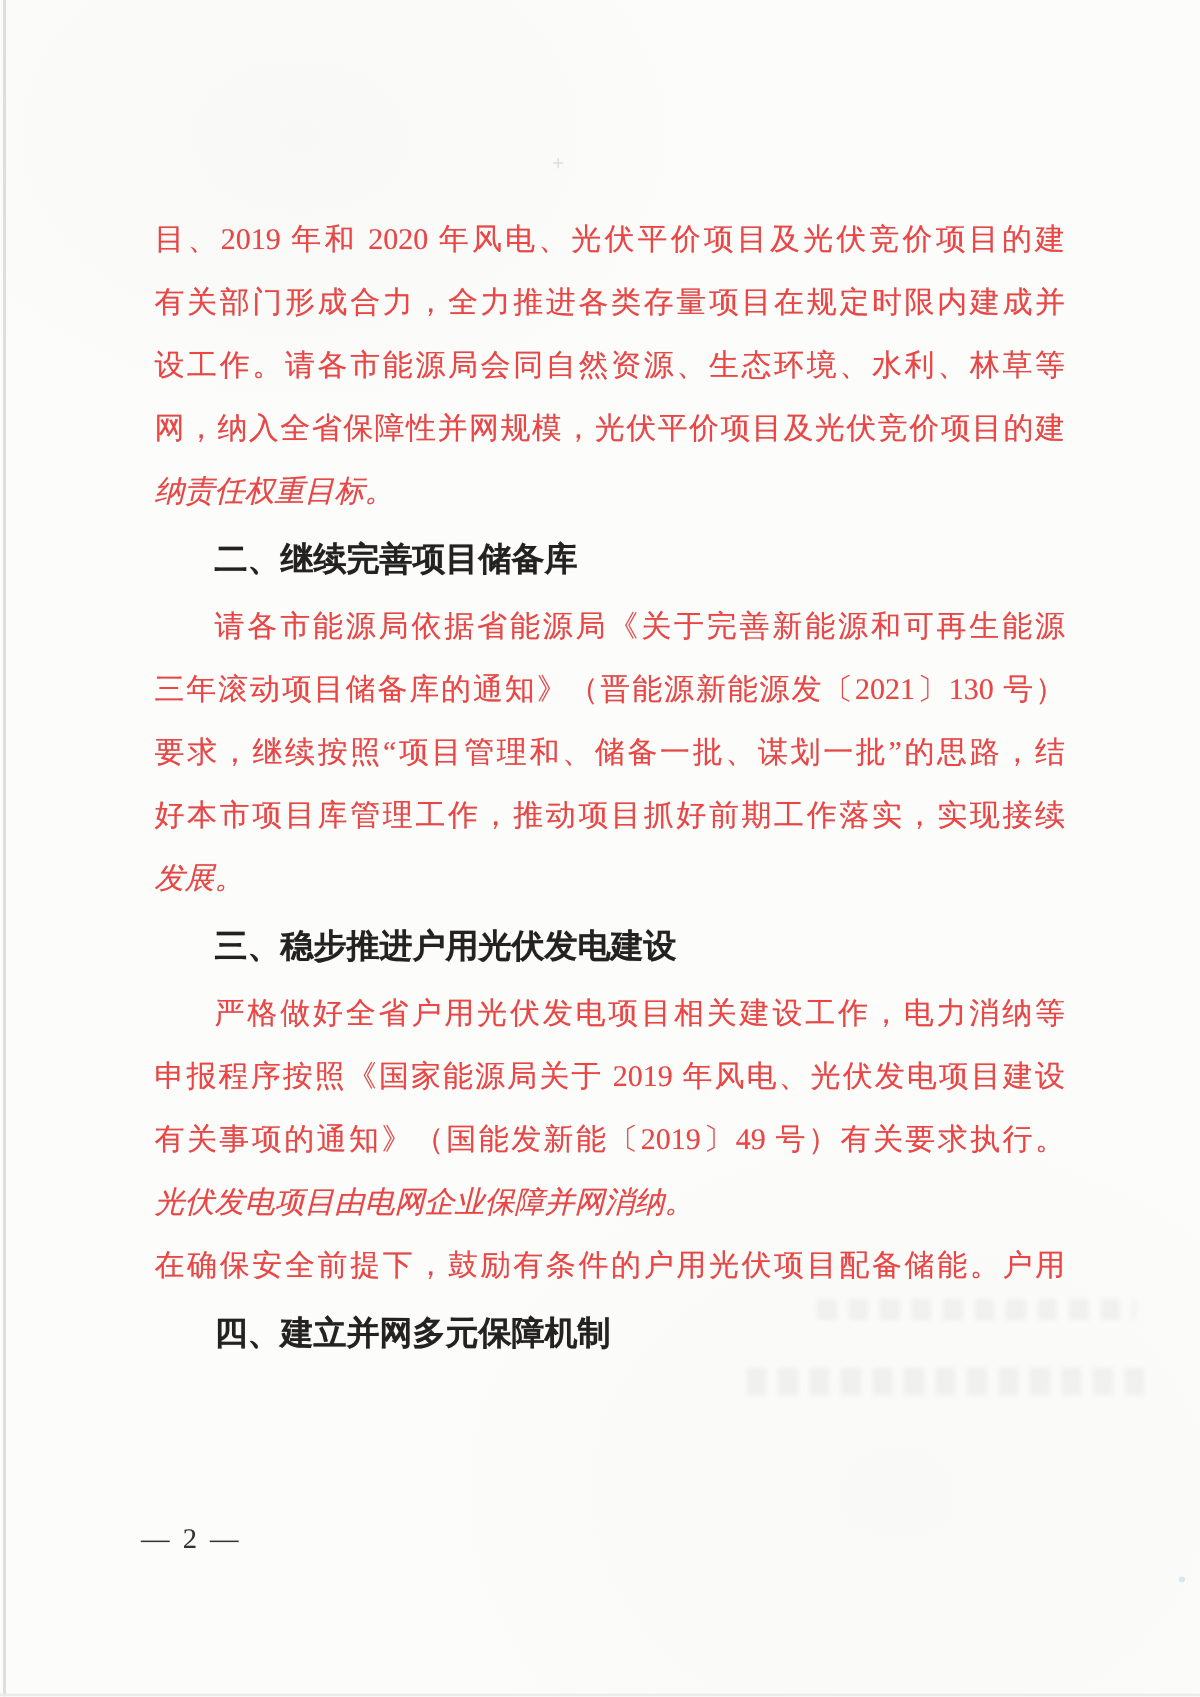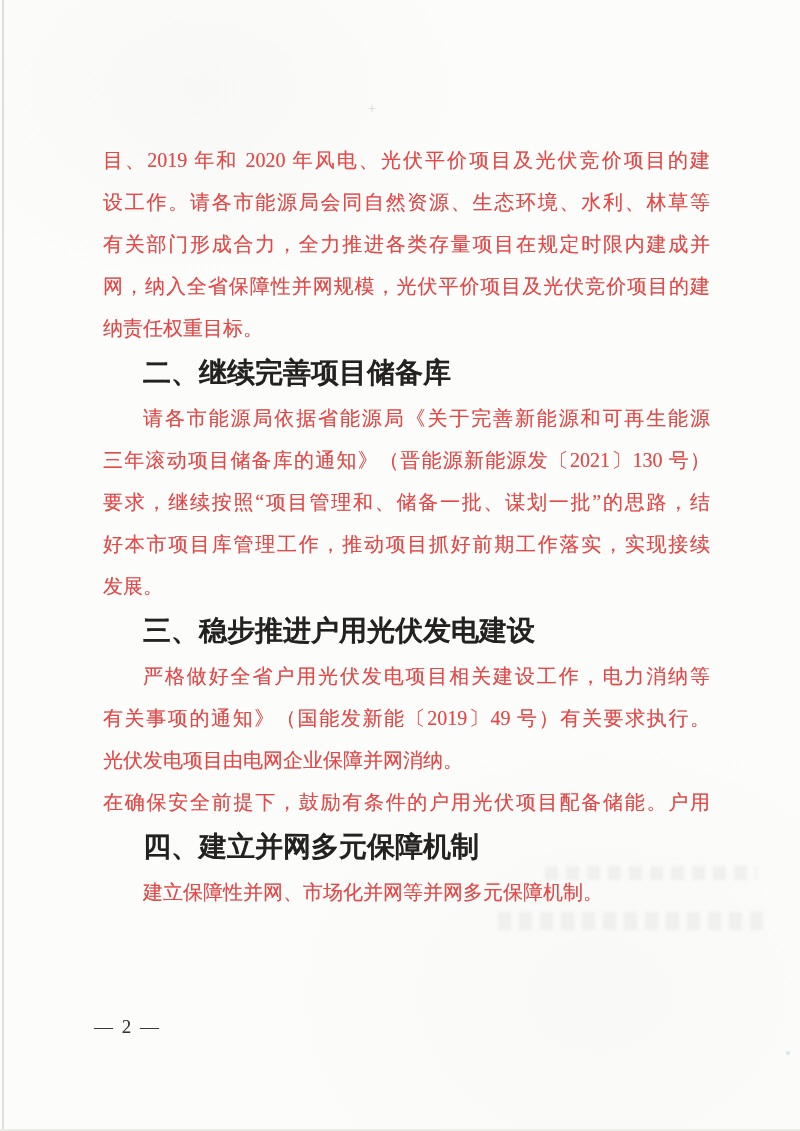--- a/index.html
+++ b/index.html
@@ -45,26 +45,26 @@
     position: absolute; left: 103px; top: 139px; width: 607px; z-index: 1;
   }
   .line {
     font-size: 20px; line-height: 42px; height: 42px;
     color: #ef4444;
     text-align: justify;
     text-align-last: justify;
     text-shadow: 0 0 .5px rgba(60,58,54,.35);
     white-space: normal;
   }
-  .line.endline { text-align-last: left; }
+  .line.endline { text-align-last: left; font-style: italic; }
   .line.indent { text-indent: 40px; }
   .heading {
     font-family: "Liberation Sans", "DejaVu Sans", sans-serif;
     font-weight: 700;
-    font-size: 28px; line-height: 42px; height: 42px;
+    font-size: 22px; line-height: 42px; height: 42px;
     color: #232220;
     padding-left: 40px;
     margin: 3px 0;
     text-shadow: 0 0 .5px rgba(40,38,34,.4);
   }
   .page-footer {
     position: absolute; left: 94px; top: 1014px; z-index: 1;
     font-size: 19px; line-height: 26px;
     letter-spacing: 2px;
     color: #35332f;
@@ -78,46 +78,44 @@
 <div class="scan-edge-bottom"></div>
 <div class="reg-mark">+</div>
 <div class="speck"></div>
 <div class="ghost ghost-a"></div>
 <div class="ghost ghost-b"></div>
 
 <div class="content">
 
   <div>
     <div class="line">目、2019 年和 2020 年风电、光伏平价项目及光伏竞价项目的建</div>
+    <div class="line">有关部门形成合力，全力推进各类存量项目在规定时限内建成并</div>
     <div class="line">设工作。请各市能源局会同自然资源、生态环境、水利、林草等</div>
-    <div class="line">有关部门形成合力，全力推进各类存量项目在规定时限内建成并</div>
     <div class="line">网，纳入全省保障性并网规模，光伏平价项目及光伏竞价项目的建</div>
     <div class="line endline">纳责任权重目标。</div>
   </div>
 
   <div class="heading">二、继续完善项目储备库</div>
 
   <div>
     <div class="line indent">请各市能源局依据省能源局《关于完善新能源和可再生能源</div>
     <div class="line">三年滚动项目储备库的通知》（晋能源新能源发〔2021〕130 号）</div>
     <div class="line">要求，继续按照“项目管理和、储备一批、谋划一批”的思路，结</div>
     <div class="line">好本市项目库管理工作，推动项目抓好前期工作落实，实现接续</div>
     <div class="line endline">发展。</div>
   </div>
 
   <div class="heading">三、稳步推进户用光伏发电建设</div>
 
   <div>
     <div class="line indent">严格做好全省户用光伏发电项目相关建设工作，电力消纳等</div>
+    <div class="line">申报程序按照《国家能源局关于 2019 年风电、光伏发电项目建设</div>
     <div class="line">有关事项的通知》（国能发新能〔2019〕49 号）有关要求执行。</div>
     <div class="line endline">光伏发电项目由电网企业保障并网消纳。</div>
     <div class="line">在确保安全前提下，鼓励有条件的户用光伏项目配备储能。户用</div>
   </div>
 
   <div class="heading">四、建立并网多元保障机制</div>
 
-  <div>
-    <div class="line endline indent">建立保障性并网、市场化并网等并网多元保障机制。</div>
-  </div>
 
 </div>
 
 <div class="page-footer">— 2 —</div>
 
 </body></html>

